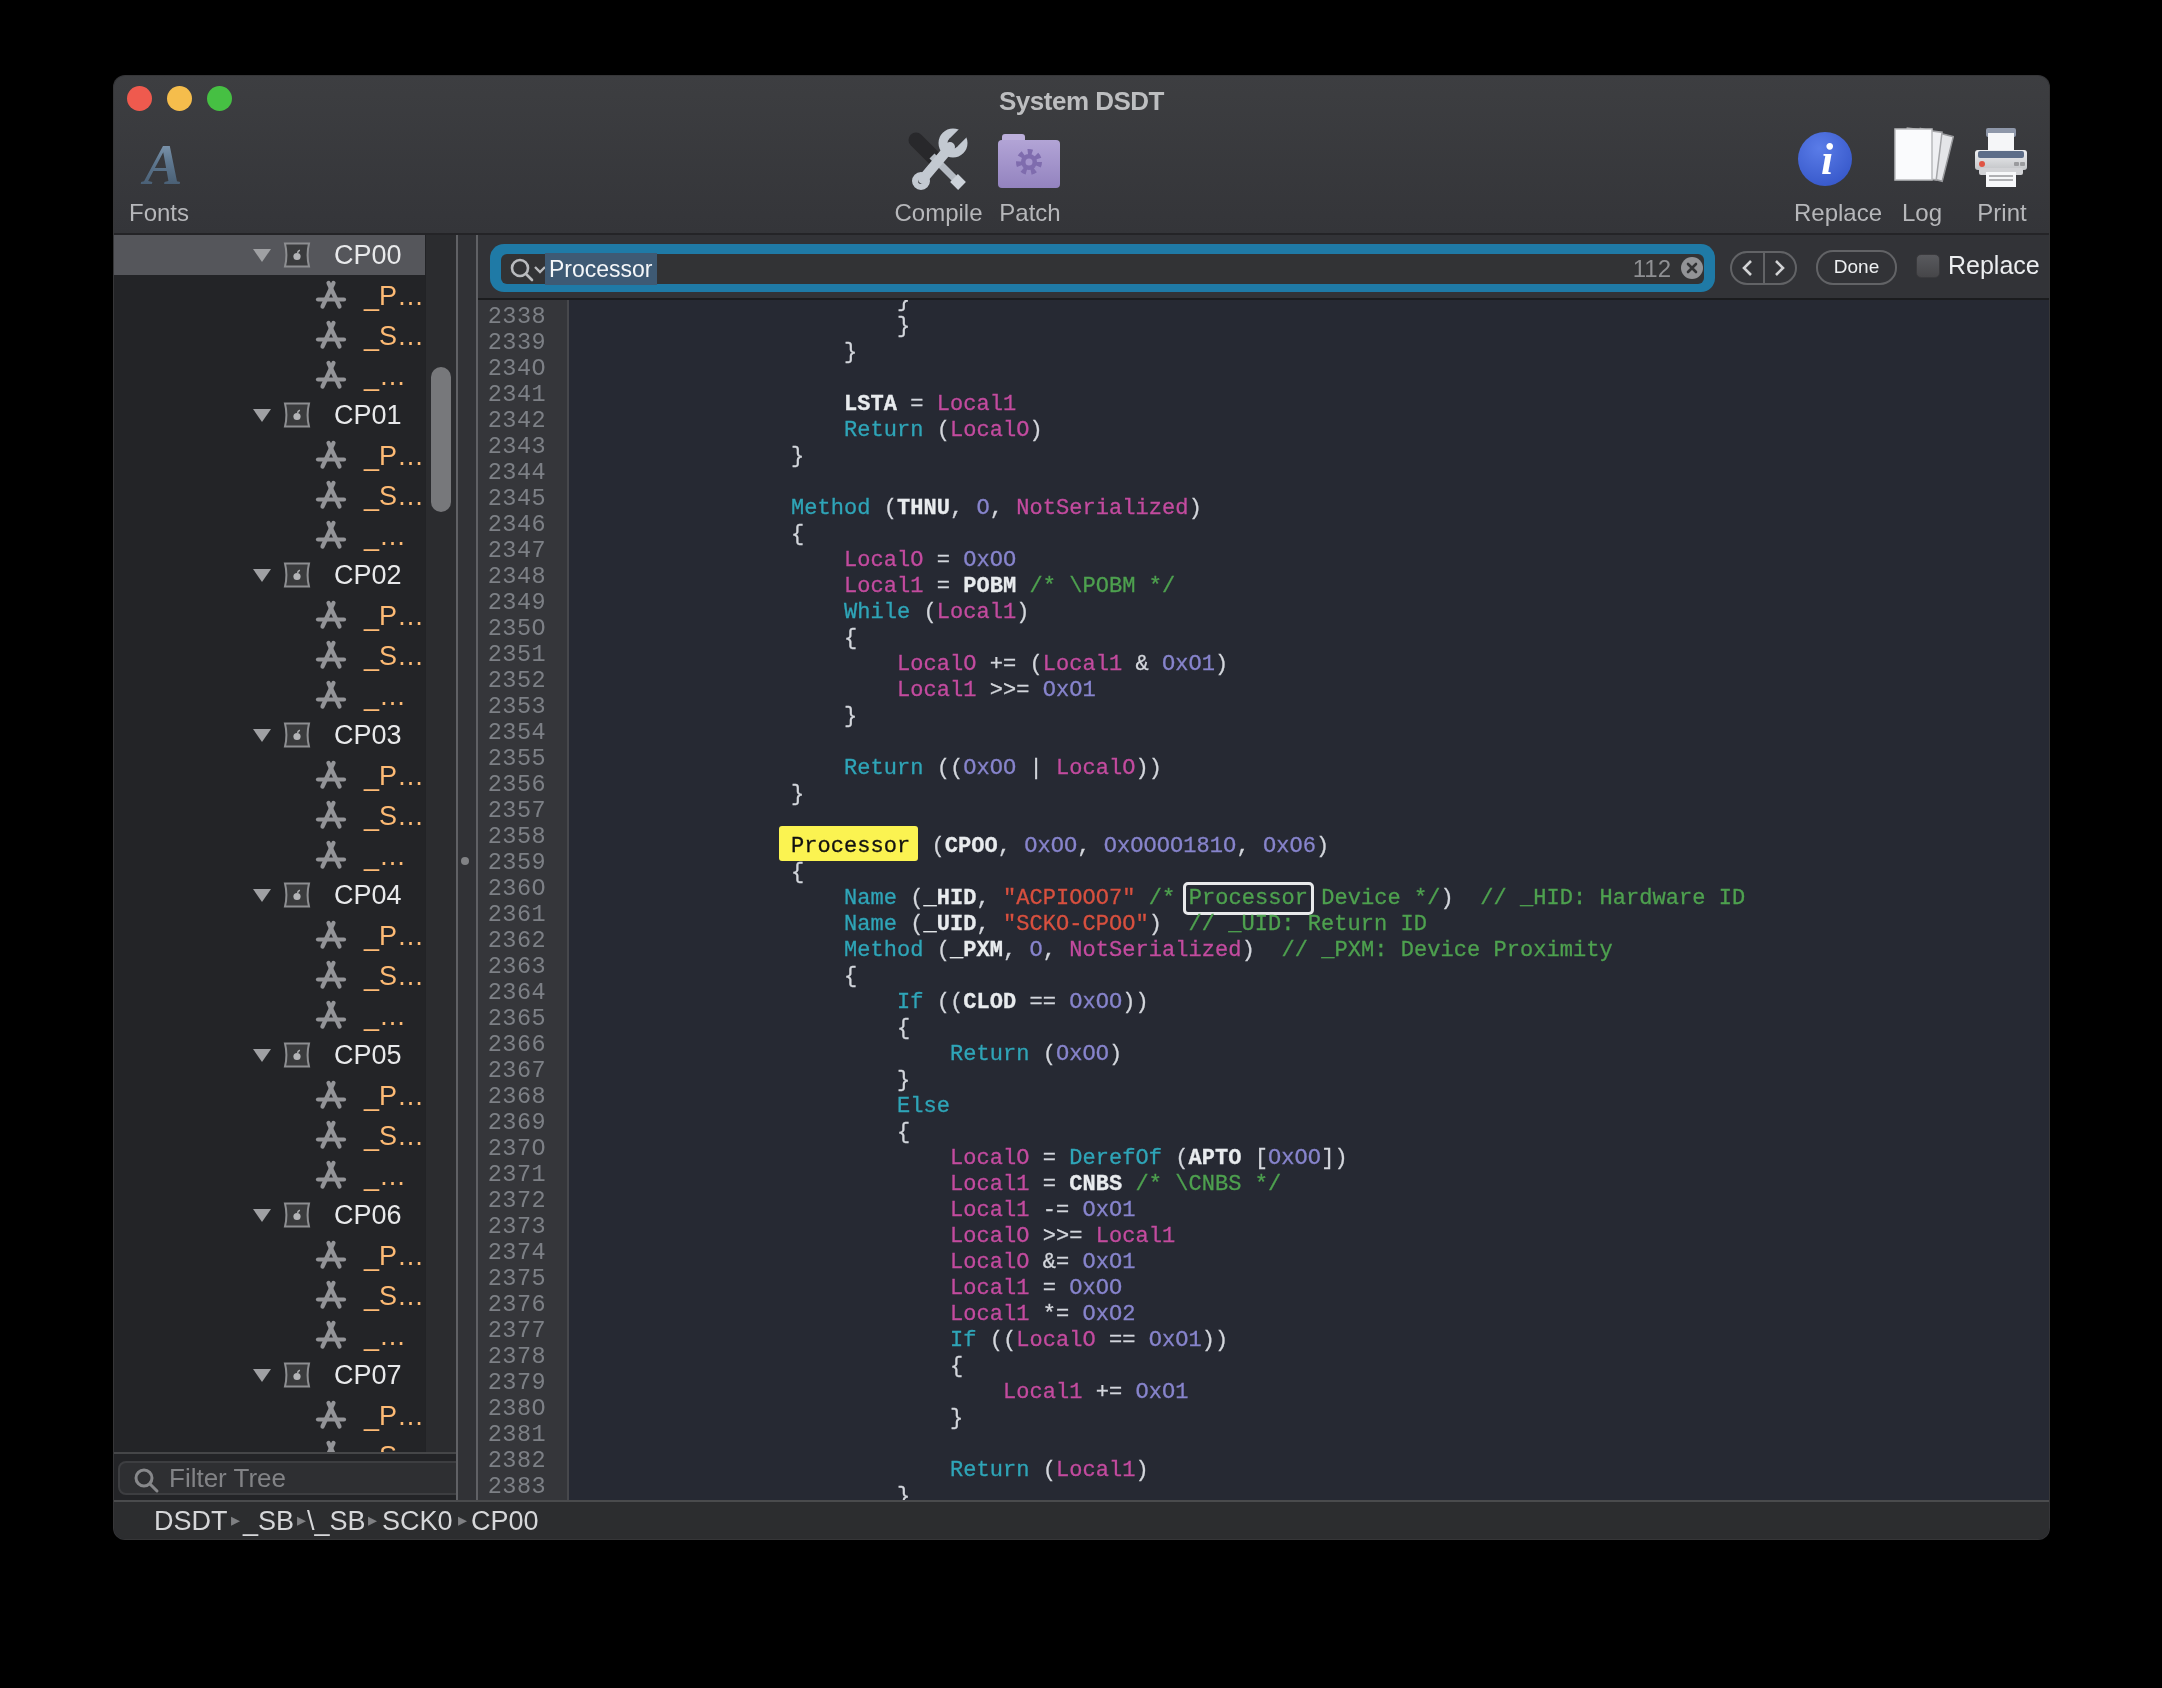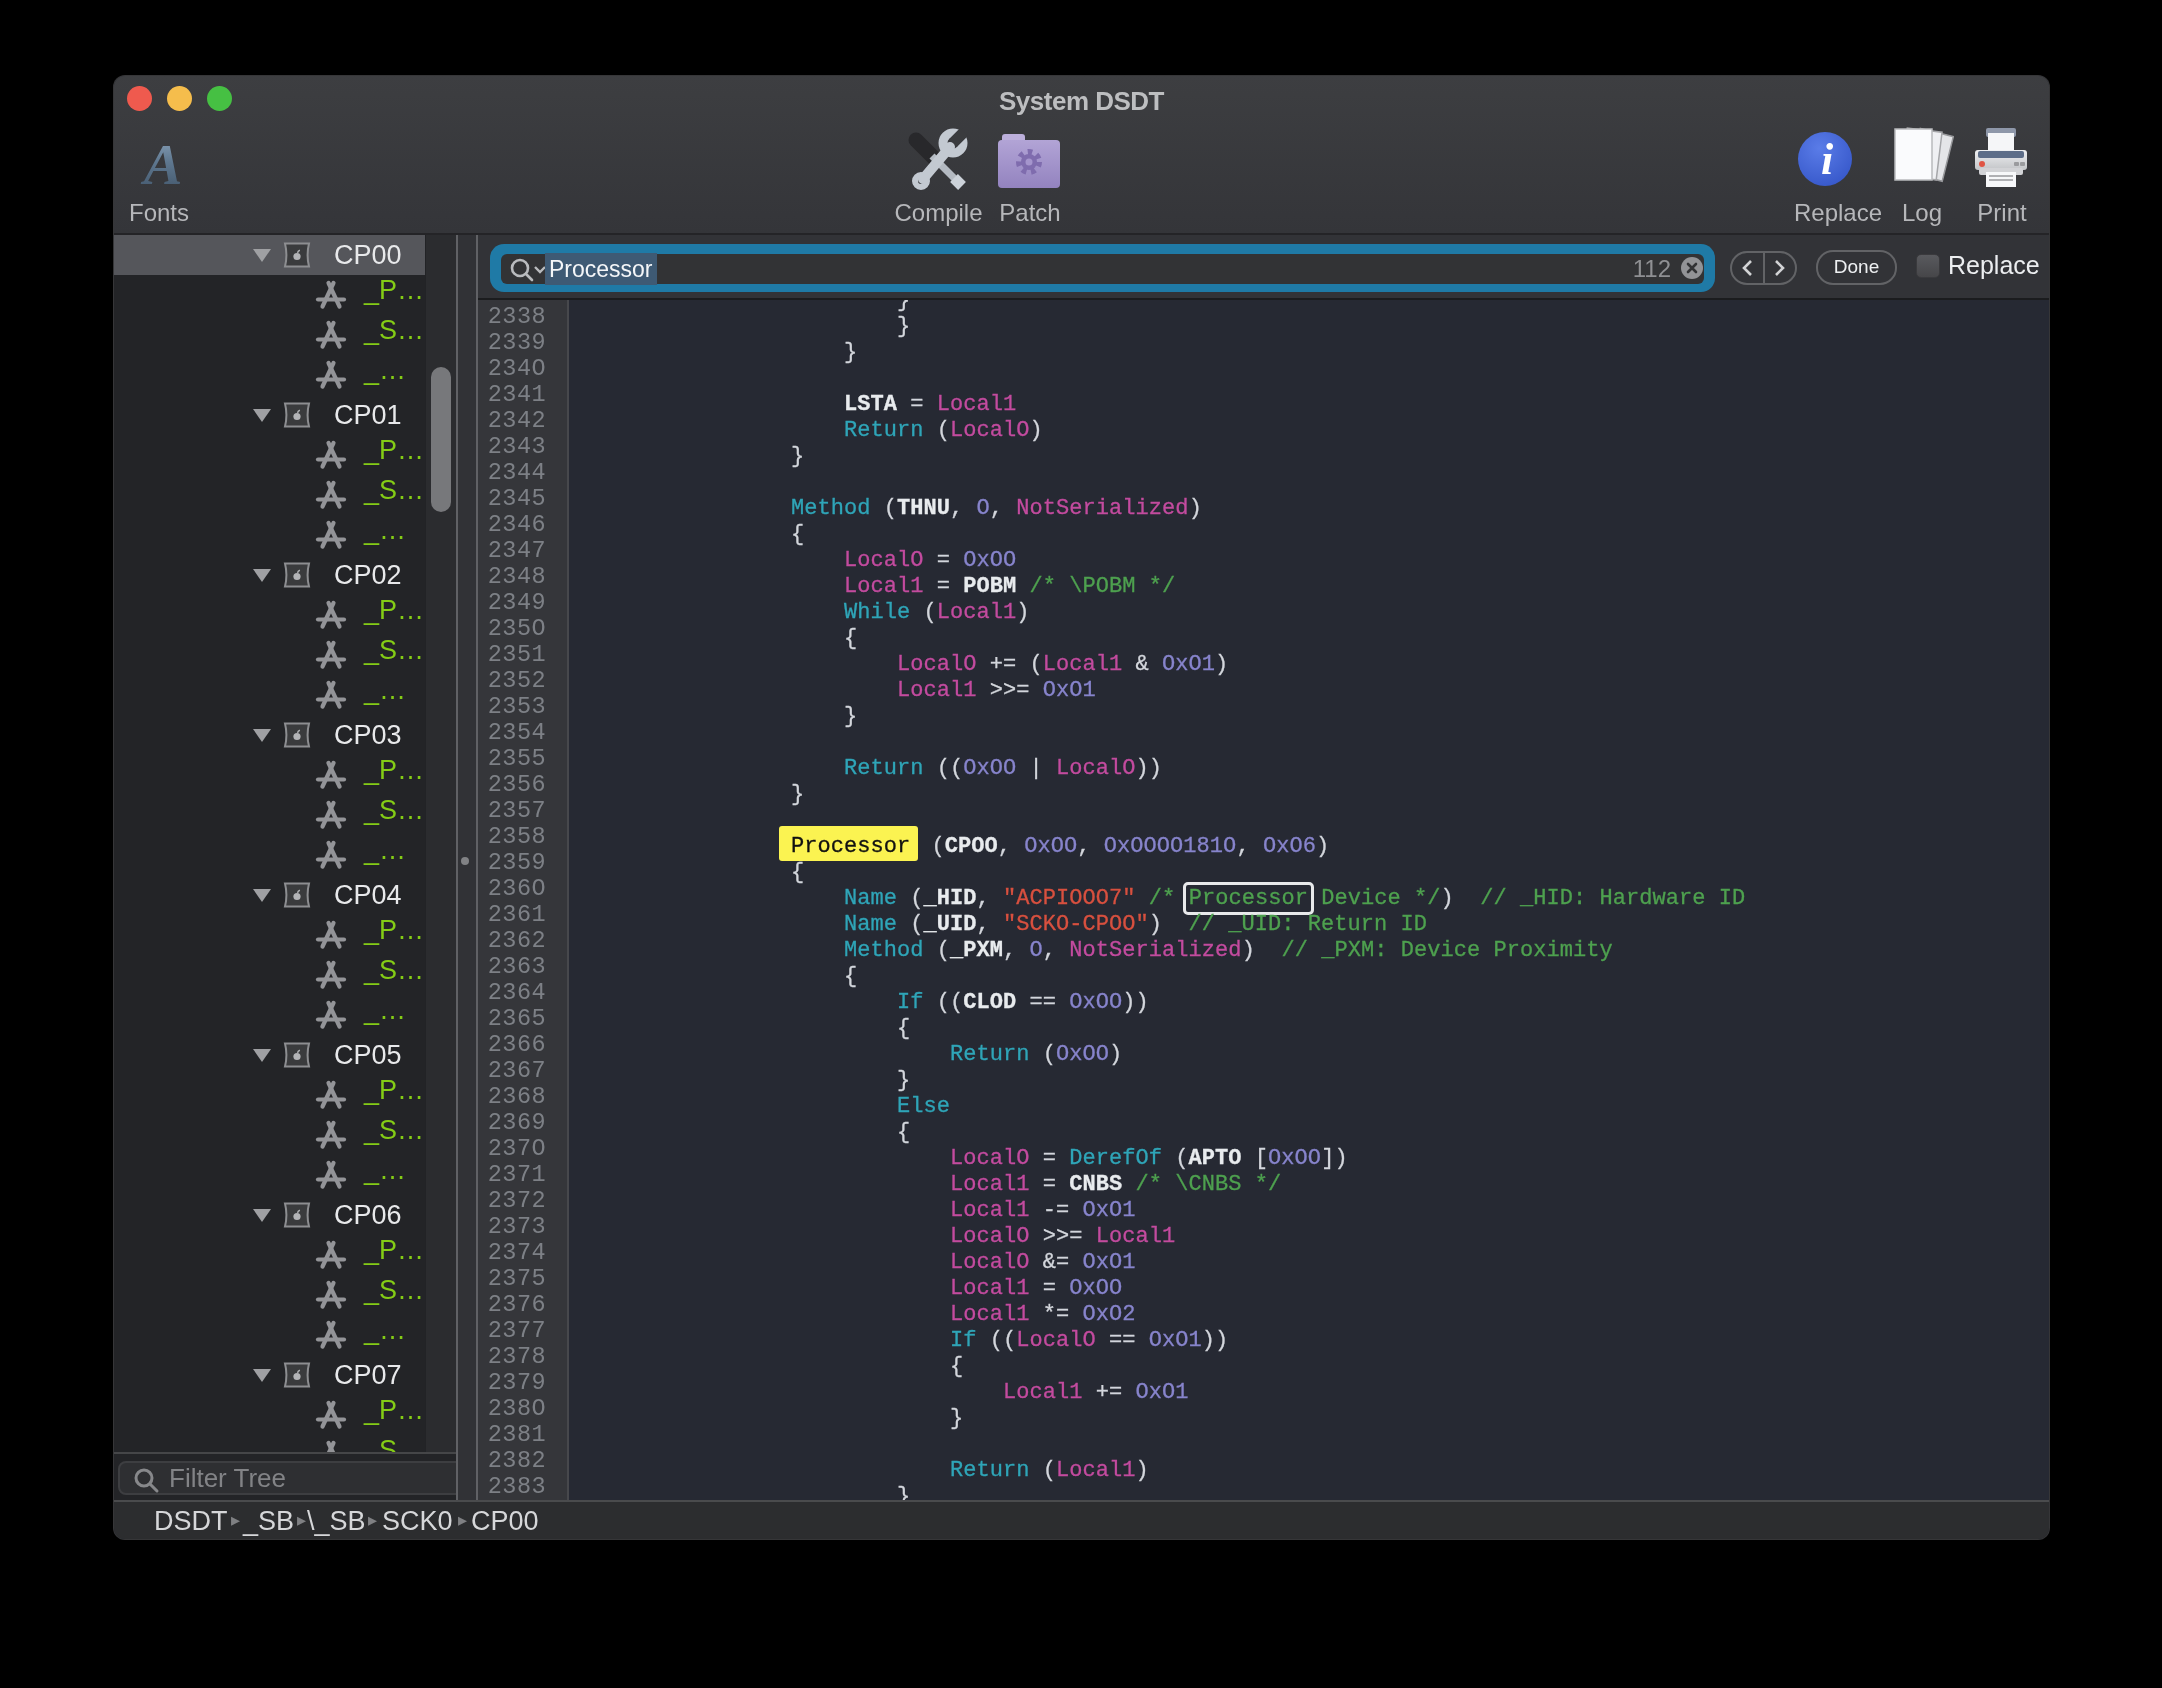--- a/index.html
+++ b/index.html
@@ -9,21 +9,21 @@
   .tl{position:absolute;top:10px;width:25px;height:25px;border-radius:50%;}
   #title{position:absolute;left:0;top:10px;width:1935px;text-align:center;font-family:"Liberation Sans",sans-serif;font-size:26px;font-weight:bold;letter-spacing:-0.5px;color:#bdbec0;}
   .tbicon{position:absolute;}
   .tblabel{position:absolute;font-family:"Liberation Sans",sans-serif;font-size:24px;color:#b6b7ba;text-align:center;}
   
   #sidebar{position:absolute;left:0;top:159px;width:342px;height:1265px;background:#232427;}
   .row{position:absolute;left:0;width:311px;height:40px;}
   .rowsel{background:#55565b;width:311px;}
   .tri{position:absolute;left:139px;top:14px;width:0;height:0;border-left:9.5px solid transparent;border-right:9.5px solid transparent;border-top:13px solid #9fa0a3;}
   .cplbl{position:absolute;left:220px;top:5px;font-family:"Liberation Sans",sans-serif;font-size:27px;color:#e8e9eb;}
-  .chlbl{position:absolute;left:250px;top:0;font-family:"Liberation Sans",sans-serif;font-size:27px;color:#84cc16;}
+  .chlbl{position:absolute;left:250px;top:6px;font-family:"Liberation Sans",sans-serif;font-size:27px;color:#fdba74;}
   .cpic{position:absolute;left:168px;top:5px;}
   .chic{position:absolute;left:200px;top:3px;}
   #sbthumb{position:absolute;left:317px;top:132px;width:20px;height:145px;border-radius:10px;background:#77787b;}
   #filterwrap{position:absolute;left:0;top:1217px;width:342px;height:48px;background:#232427;border-top:2px solid #454648;}
   #filterfield{position:absolute;left:4px;top:7px;width:396px;height:34px;border-radius:8px;background:#2e2f32;border:2px solid #3d3e41;}
   #filtertext{position:absolute;left:49px;top:-1px;line-height:32px;font-family:"Liberation Sans",sans-serif;font-size:26px;color:#828386;}
   
   #divider{position:absolute;left:342px;top:159px;width:22px;height:1265px;background:#313236;border-left:2px solid #606165;border-right:2px solid #606165;}
   #divdot{position:absolute;left:3px;top:622px;width:8px;height:8px;border-radius:50%;background:#818285;}
   

